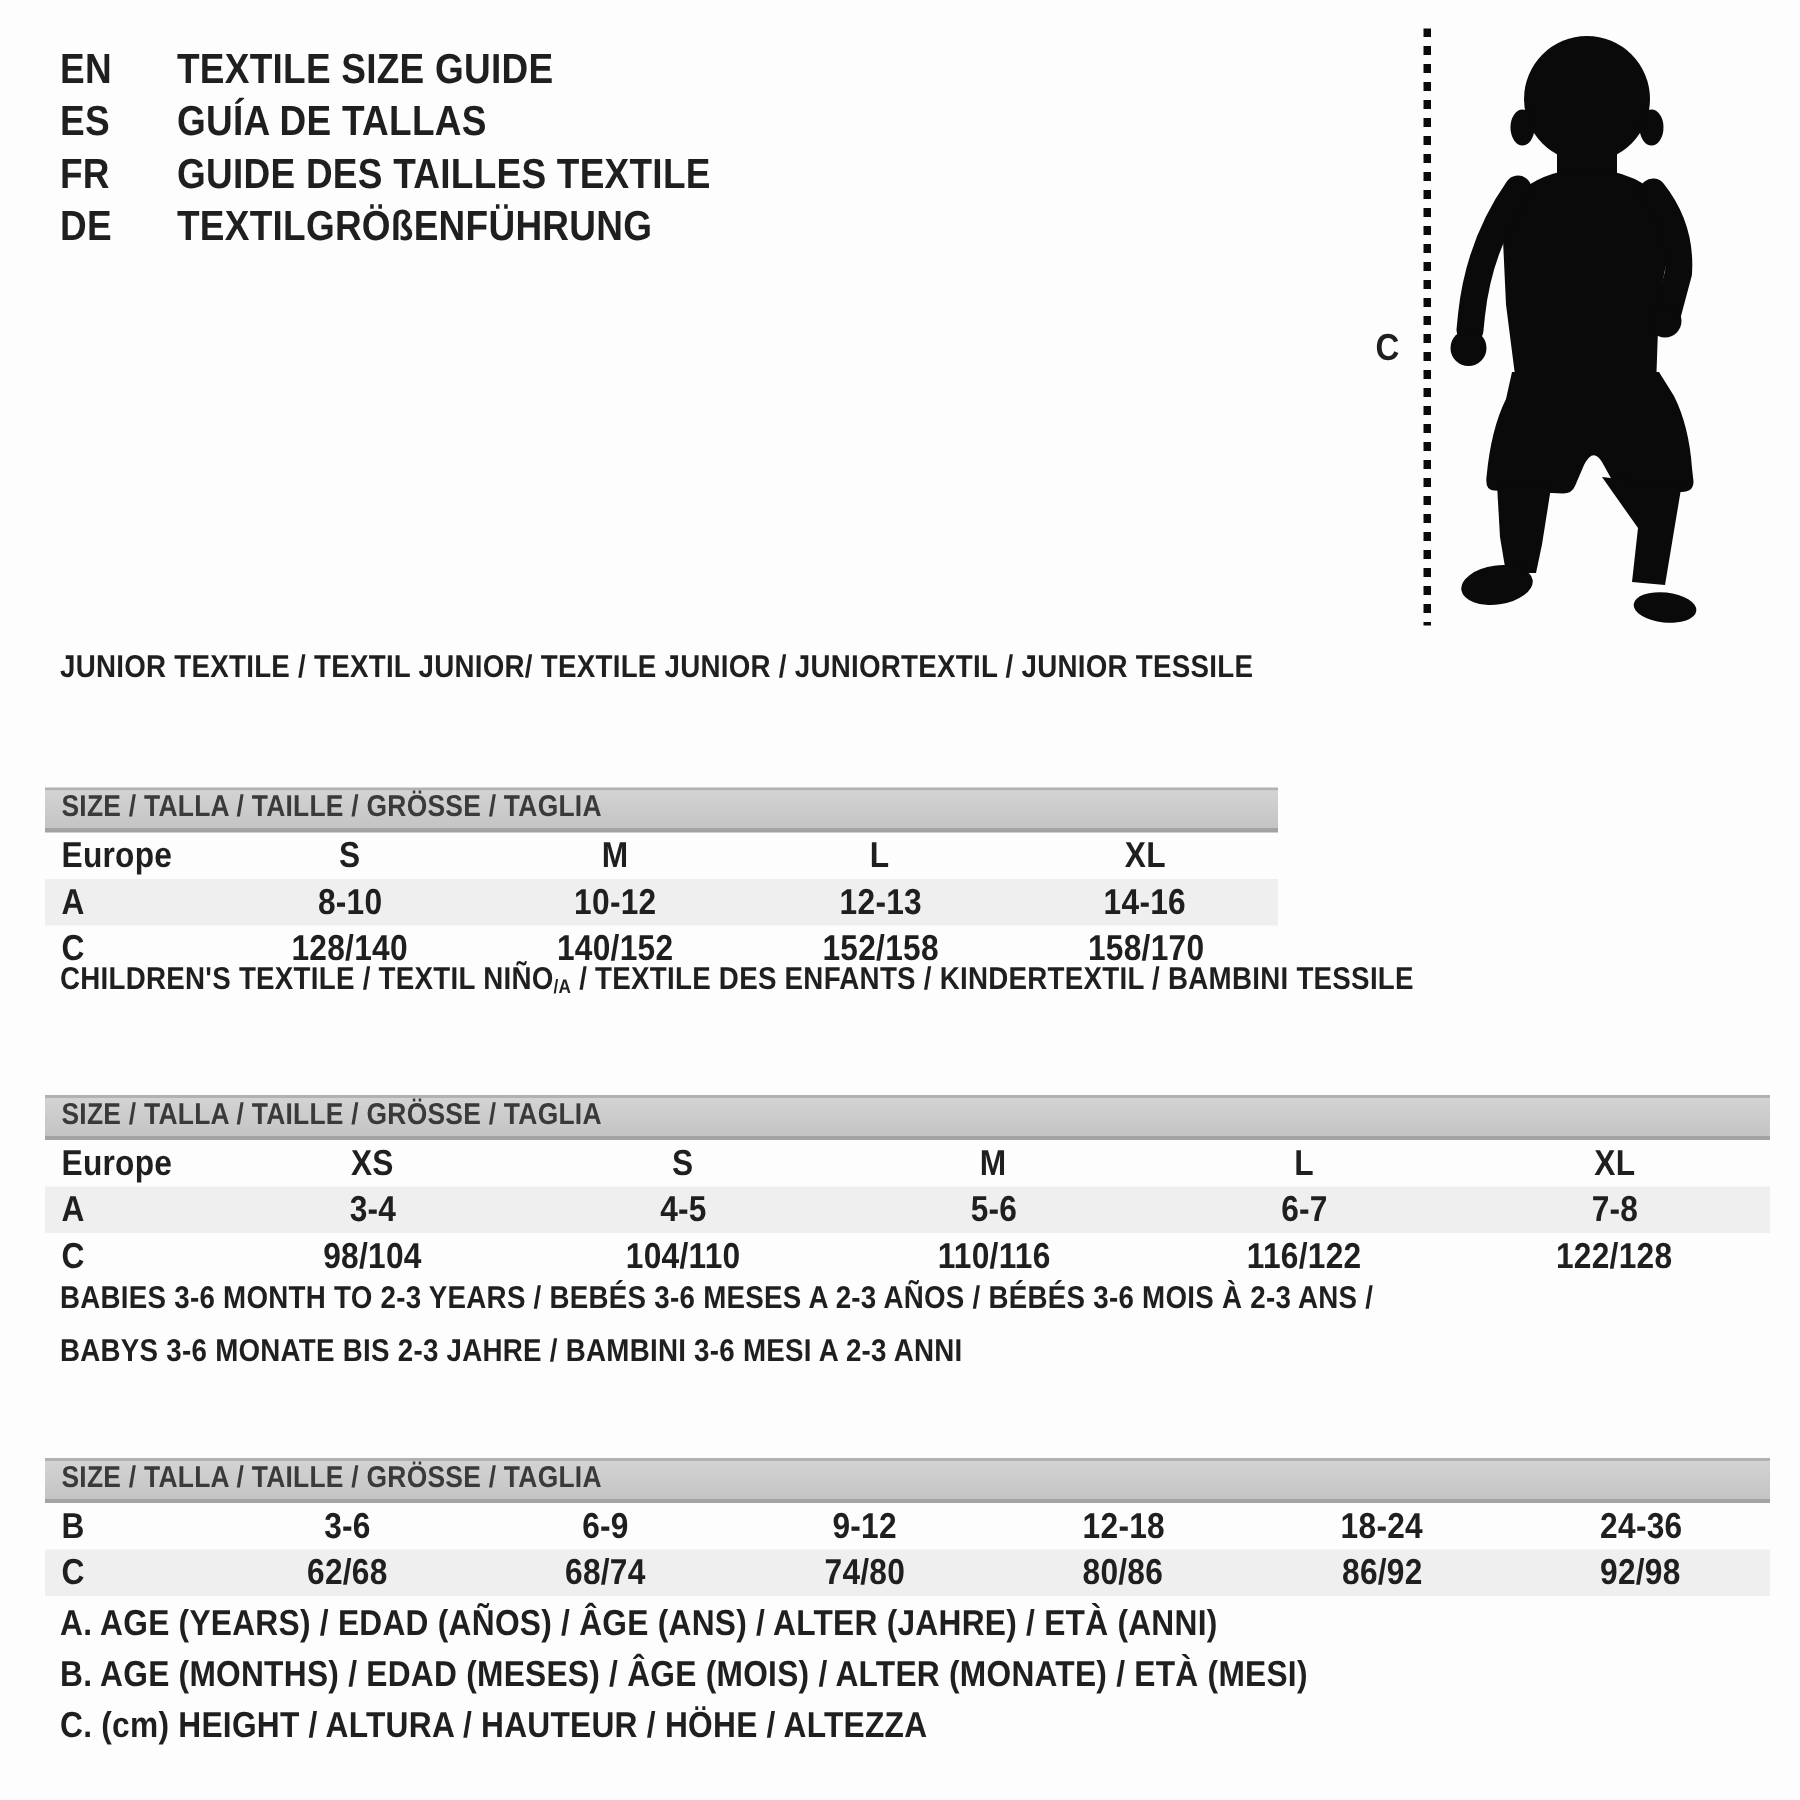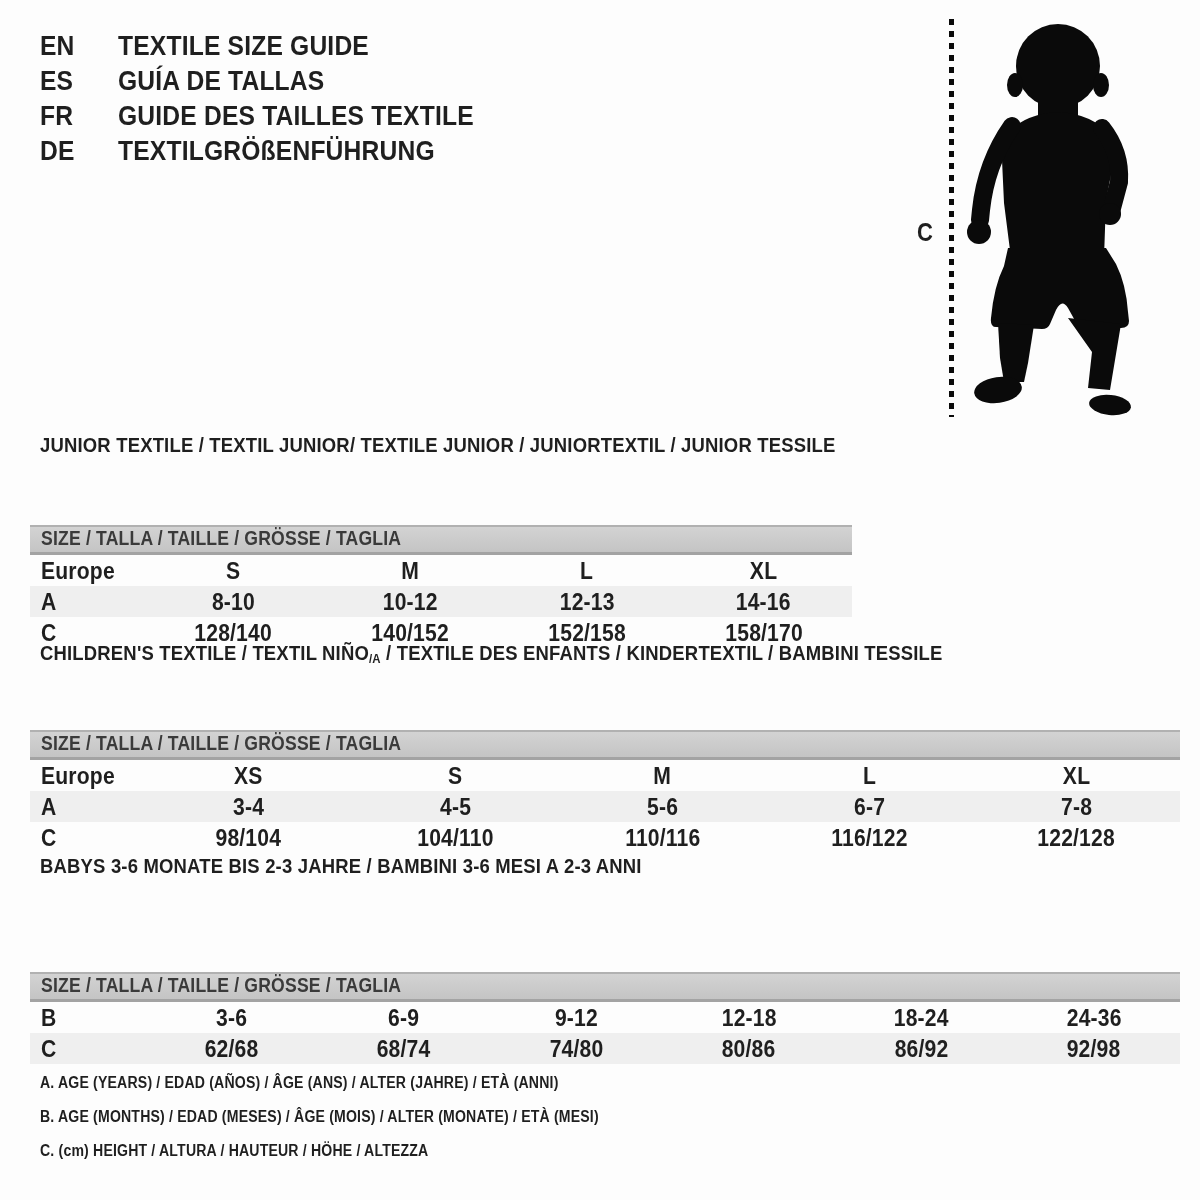--- a/index.html
+++ b/index.html
@@ -48,21 +48,21 @@
     border-bottom:3px solid var(--bar-border-bottom,#a3a3a3);
     color:var(--bar-text,#3a3a3a); font-size:20px;margin-top:44px;
   }
   .trow { display:flex; align-items:center; height:31px; font-size:24px; }
   .trow.striped { background:var(--stripe,#efefef); }
   .tlabel { width:115px; padding-left:11px; flex:none; }
   .tcell { flex:1; display:flex; justify-content:center; align-items:center; }
 
   
   .legend { position:absolute; left:40px; top:1066px; }
-  .legend-row { height:34px; display:flex; align-items:center; font-size:16px; }
+  .legend-row { height:34px; display:flex; align-items:center; font-size:24px; }
 </style>
 </head>
 <body>
 
 <div class="canvas" style="--text: #1f1f1f; --bar-bg: #c4c4c4; --bar-bg-top: #d3d3d3; --bar-border-top: #b1b1b1; --bar-border-bottom: #a3a3a3; --bar-text: #3a3a3a; --stripe: #efefef; --ink: #0a0a0a;">
 
   <div class="langs">
       <div class="lang-row">
         <span class="lang-code cx">EN</span>
         <span class="cx">TEXTILE SIZE GUIDE</span>
@@ -215,20 +215,21 @@
         <div class="tcell">
           <span class="cxc">116/122</span>
         </div>
         <div class="tcell">
           <span class="cxc">122/128</span>
         </div>
       </div>
     </div>
 
   <h2 class="sec-title" id="title-babies">
+    <div><span class="cx">BABIES 3-6 MONTH TO 2-3 YEARS / BEBÉS 3-6 MESES A 2-3 AÑOS / BÉBÉS 3-6 MOIS À 2-3 ANS /</span></div>
     <div><span class="cx">BABYS 3-6 MONATE BIS 2-3 JAHRE / BAMBINI 3-6 MESI A 2-3 ANNI</span></div>
   </h2>
   <div class="table" id="table-babies">
       <div class="tbar">
         <span class="cx">SIZE / TALLA / TAILLE / GRÖSSE / TAGLIA</span>
       </div>
       <div class="trow">
         <div class="tlabel"><span class="cx">B</span></div>
         <div class="tcell">
           <span class="cxc">3-6</span>

